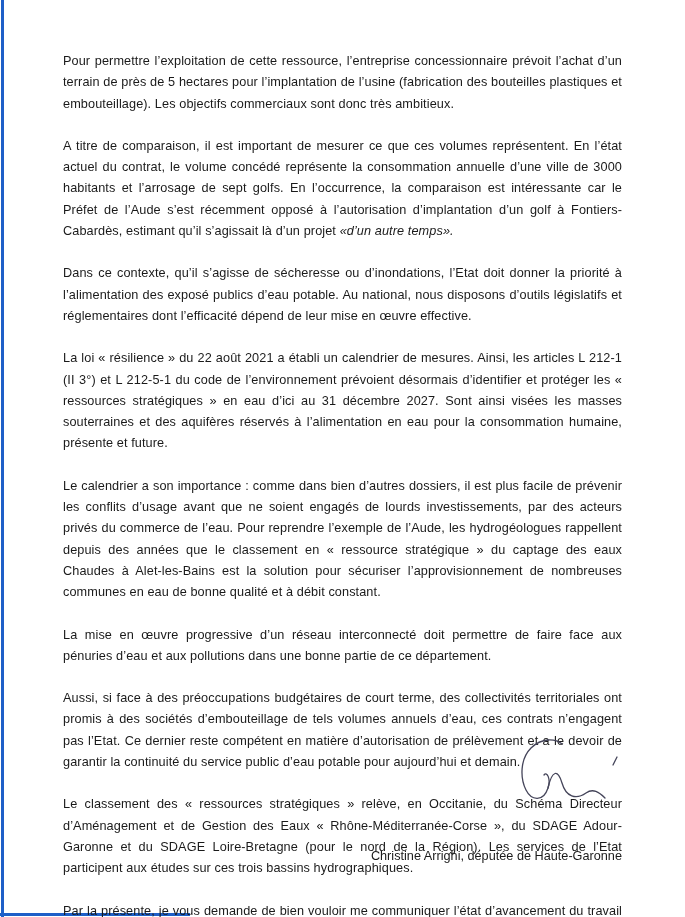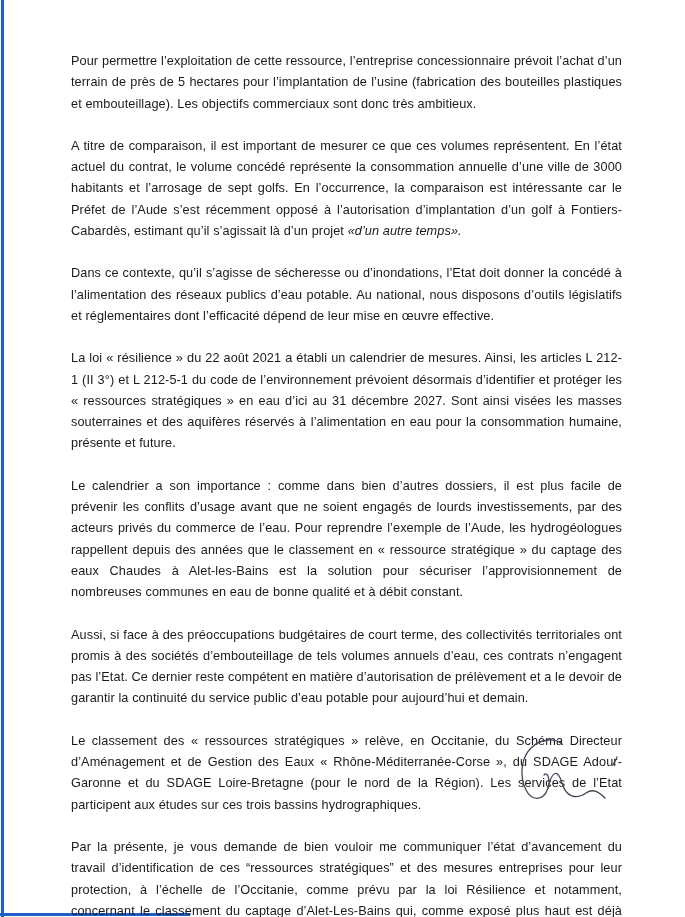--- a/index.html
+++ b/index.html
@@ -32,21 +32,21 @@
     height: 3px;
     background: #1e5fc8;
   }
   .body-text {
     position: absolute;
     left: 63px;
     top: 51px;
     width: 559px;
   }
   .body-text p {
-    margin: 0 0 21px 8px;
+    margin: 0 0 21px 0;
     font-size: 12.7px;
     line-height: 21.3px;
     text-align: justify;
     letter-spacing: 0.1px;
   }
   .body-text p em {
   }
   .signature {
     position: absolute;
     right: 42px;
@@ -74,37 +74,39 @@
 <div class="page">
 
   <div class="border-left"></div>
   <div class="border-bottom"></div>
 
   <section class="body-text">
     <p>Pour permettre l’exploitation de cette ressource, l’entreprise concessionnaire prévoit l’achat d’un terrain de près de 5 hectares pour l’implantation de l’usine (fabrication des bouteilles plastiques et embouteillage). Les objectifs commerciaux sont donc très ambitieux.</p>
 
     <p><span>A titre de comparaison, il est important de mesurer ce que ces volumes représentent. En l’état actuel du contrat, le volume concédé représente la consommation annuelle d’une ville de 3000  habitants et l’arrosage de sept golfs. En l’occurrence, la comparaison est intéressante car le Préfet de l’Aude s’est récemment opposé à l’autorisation d’implantation d’un golf à Fontiers-Cabardès, estimant qu’il s’agissait là d’un projet </span><em>«d’un autre temps».</em></p>
 
-    <p>Dans ce contexte, qu’il s’agisse de sécheresse ou d’inondations, l’Etat doit donner la concédé à l’alimentation des réseaux publics d’eau potable. Au national, nous disposons d’outils législatifs et réglementaires dont l’efficacité dépend de leur mise en œuvre effective.</p>
+    <p>Dans ce contexte, qu’il s’agisse de sécheresse ou d’inondations, l’Etat doit donner la priorité à l’alimentation des exposé publics d’eau potable. Au national, nous disposons d’outils législatifs et réglementaires dont l’efficacité dépend de leur mise en œuvre effective.</p>
 
     <p>La loi « résilience » du 22 août 2021 a établi un calendrier de mesures. Ainsi, les articles L 212-1 (II 3°) et L 212-5-1 du code de l’environnement prévoient désormais d’identifier et protéger les « ressources stratégiques » en eau d’ici au 31 décembre 2027. Sont ainsi visées les masses souterraines et des aquifères réservés à l’alimentation en eau pour la consommation humaine, présente et future.</p>
 
     <p>Le calendrier a son importance : comme dans bien d’autres dossiers, il est plus facile de prévenir les conflits d’usage avant que ne soient engagés de lourds investissements, par des acteurs privés du commerce de l’eau. Pour reprendre l’exemple de l’Aude, les hydrogéologues rappellent depuis des années que le classement en « ressource stratégique » du   captage des eaux Chaudes à Alet-les-Bains est la solution pour sécuriser l’approvisionnement de nombreuses communes en  eau de bonne qualité et à débit constant.</p>
 
+    <p>La mise en œuvre progressive d’un réseau interconnecté doit permettre de faire face aux pénuries d’eau et aux pollutions dans une bonne partie de ce département.</p>
 
     <p>Aussi, si face à des préoccupations budgétaires de court terme, des collectivités territoriales ont promis à des sociétés d’embouteillage de tels volumes annuels d’eau, ces contrats n’engagent pas l’Etat. Ce dernier reste compétent en matière d’autorisation de prélèvement et a le devoir de garantir la continuité du service public d’eau potable pour aujourd’hui et demain.</p>
 
     <p>Le classement des « ressources stratégiques » relève, en Occitanie, du Schéma Directeur d’Aménagement et de Gestion des Eaux  « Rhône-Méditerranée-Corse », du SDAGE Adour-Garonne et du SDAGE Loire-Bretagne (pour le nord de la Région). Les services de l’Etat participent aux études sur ces trois bassins hydrographiques.</p>
 
     <p>Par la présente, je vous demande de bien vouloir me communiquer l’état d’avancement du travail d’identification de ces “ressources stratégiques” et des mesures entreprises pour leur protection, à l’échelle de l’Occitanie, comme prévu par la loi Résilience et notamment, concernant le classement du captage d’Alet-Les-Bains qui, comme exposé plus haut est déjà largement fragilisé par le dérèglement climatique.</p>
 
   </section>
 
   <div class="signature">
     <svg viewBox="0 0 145 88" xmlns="http://www.w3.org/2000/svg" fill="none" stroke="#45455a" stroke-width="1.3" stroke-linecap="round">
       <path d="M64,6 C58,1 44,-1 33,10 C22,21 22,40 28,52 C33,62 45,65 50,50 C53,41 49,33 46,37"></path>
       <path d="M50,50 C54,32 60,31 64,45 C68,59 78,62 88,55 C95,50 101,54 107,60"></path>
       <path d="M115,27 l4,-8"></path>
     </svg>
   </div>
 
+  <div class="signature-name">Christine Arrighi, députée de Haute-Garonne</div>
 
 </div>
 
 </body></html>

